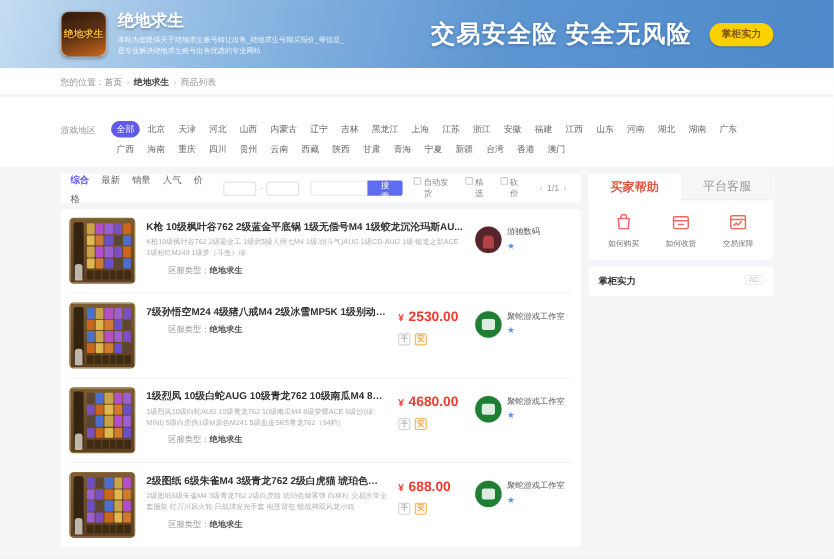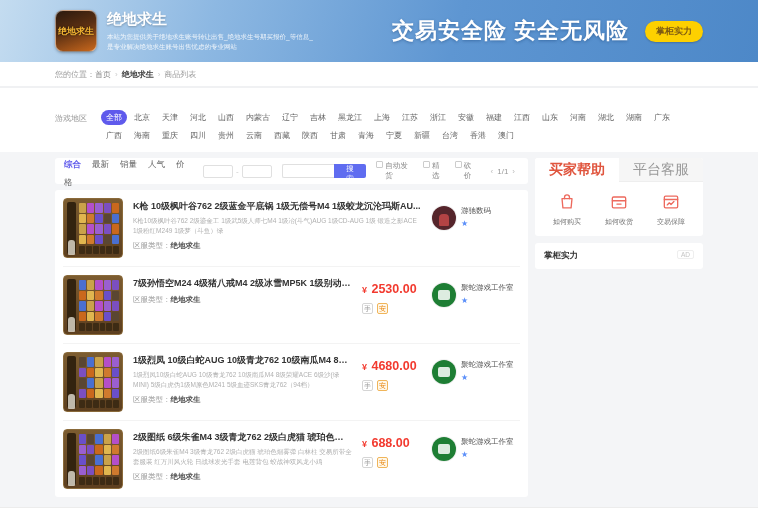--- a/index.html
+++ b/index.html
@@ -76,21 +76,21 @@
   .thumb-char { position:absolute; left:4px; bottom:2px; width:7px; height:15px; background:#d8d2c6;
     border-radius:3px 3px 1px 1px; opacity:.85; }
   .thumb-bot { position:absolute; left:15px; right:3px; bottom:3px; height:8px; display:grid;
     grid-template-columns:repeat(6,1fr); gap:1px; }
   .thumb-bot i { background:#3d2b14; border-radius:1px; }
   .l-mid { flex:1; padding:2px 10px 0; min-width:0; }
   .l-title { font-size:9px; font-weight:bold; color:#333; white-space:nowrap; overflow:hidden; text-overflow:ellipsis; }
   .l-desc { font-size:6.5px; color:#b0b0b0; line-height:1.55; margin-top:3px;
     display:-webkit-box; -webkit-line-clamp:2; -webkit-box-orient:vertical; overflow:hidden; }
   .l-server { font-size:7.5px; margin-top:5px; }
-  .l-server .sl { color:#999; }
+  .l-server .sl { color:#999;margin-left:20px; }
   .l-server .sv { color:#555; font-weight:bold; }
   .l-price { width:70px; flex:none; padding-top:4px; }
   .price { color:#f23a2f; font-weight:bold; }
   .price .cur { font-size:9px; }
   .price .amt { font-size:12.5px; }
   .ptags { display:flex; margin-top:6px; }
   .ptag { width:11px; height:11px; font-size:7px; line-height:10px; text-align:center; border-radius:2px; margin-right:4px; }
   .ptag.t0 { border:1px solid #d5d5d5; color:#999; background:#fff; }
   .ptag.t1 { border:1px solid #f0b55a; color:#e8860f; background:#fff8ea; }
   .l-seller { width:88px; flex:none; display:flex; align-items:flex-start; padding-top:8px; }
@@ -98,21 +98,21 @@
     box-shadow:0 0 0 1px rgba(0,0,0,.06); }
   .avatar .glyph { position:absolute; left:6px; top:7px; width:12px; height:10px; background:rgba(255,255,255,.85); border-radius:2px; }
   .avatar.photo .glyph { background:rgba(220,80,80,.7); width:10px; height:12px; left:7px; top:8px; border-radius:4px 4px 1px 1px; }
   .s-info { margin-left:5px; min-width:0; }
   .s-name { font-size:7.5px; color:#555; white-space:nowrap; overflow:hidden; text-overflow:ellipsis; max-width:58px; }
   .s-star { color:#5b8ff9; font-size:8px; margin-top:3px; }
 
   
   .side-card { background:#fff; border-radius:3px; overflow:hidden; }
   .side-tabs { display:flex; height:24px; }
-  .side-tab { flex:1; font-size:14px; display:flex; align-items:center; justify-content:center; cursor:pointer;
+  .side-tab { flex:1; font-size:11px; display:flex; align-items:center; justify-content:center; cursor:pointer;
     background:#f6f6f6; color:#999; border-bottom:1px solid #eee; }
   .side-tab.active { background:#fff; color:#e0563f; font-weight:bold; border-bottom:none; }
   .help-items { display:flex; justify-content:space-around; padding:10px 6px 9px; }
   .help-item { display:flex; flex-direction:column; align-items:center; cursor:pointer; }
   .help-item svg { width:20px; height:20px; }
   .help-item .hl { font-size:7px; color:#777; margin-top:5px; }
   .side-card2 { background:#fff; border-radius:3px; margin-top:7px; padding:7px 9px; display:flex; align-items:flex-start; }
   .sc2-title { font-size:8.5px; font-weight:bold; color:#333; }
   .ad-badge { margin-left:auto; font-size:6.5px; color:#c5c5c5; border:1px solid #eee; border-radius:2px; padding:0 3px; }
 

